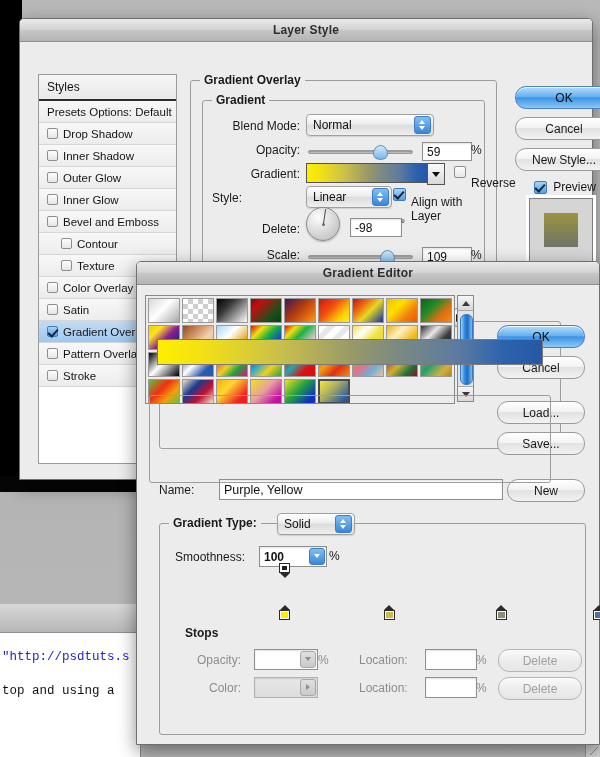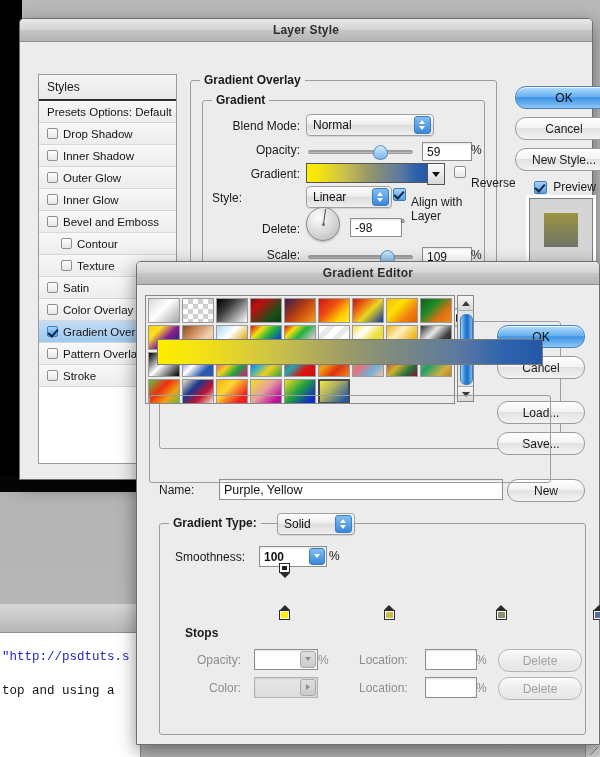--- a/index.html
+++ b/index.html
@@ -226,25 +226,25 @@
           <div class="sl-item sub">
             <div class="cbox"></div>
             <span>Contour</span>
           </div>
           <div class="sl-item sub">
             <div class="cbox"></div>
             <span>Texture</span>
           </div>
           <div class="sl-item">
             <div class="cbox"></div>
+            <span>Color Overlay</span>
+          </div>
+          <div class="sl-item">
+            <div class="cbox"></div>
             <span>Satin</span>
-          </div>
-          <div class="sl-item">
-            <div class="cbox"></div>
-            <span>Color Overlay</span>
           </div>
           <div class="sl-item sel">
             <div class="cbox on"></div>
             <span>Gradient Overlay</span>
           </div>
           <div class="sl-item">
             <div class="cbox"></div>
             <span>Pattern Overlay</span>
           </div>
           <div class="sl-item">

